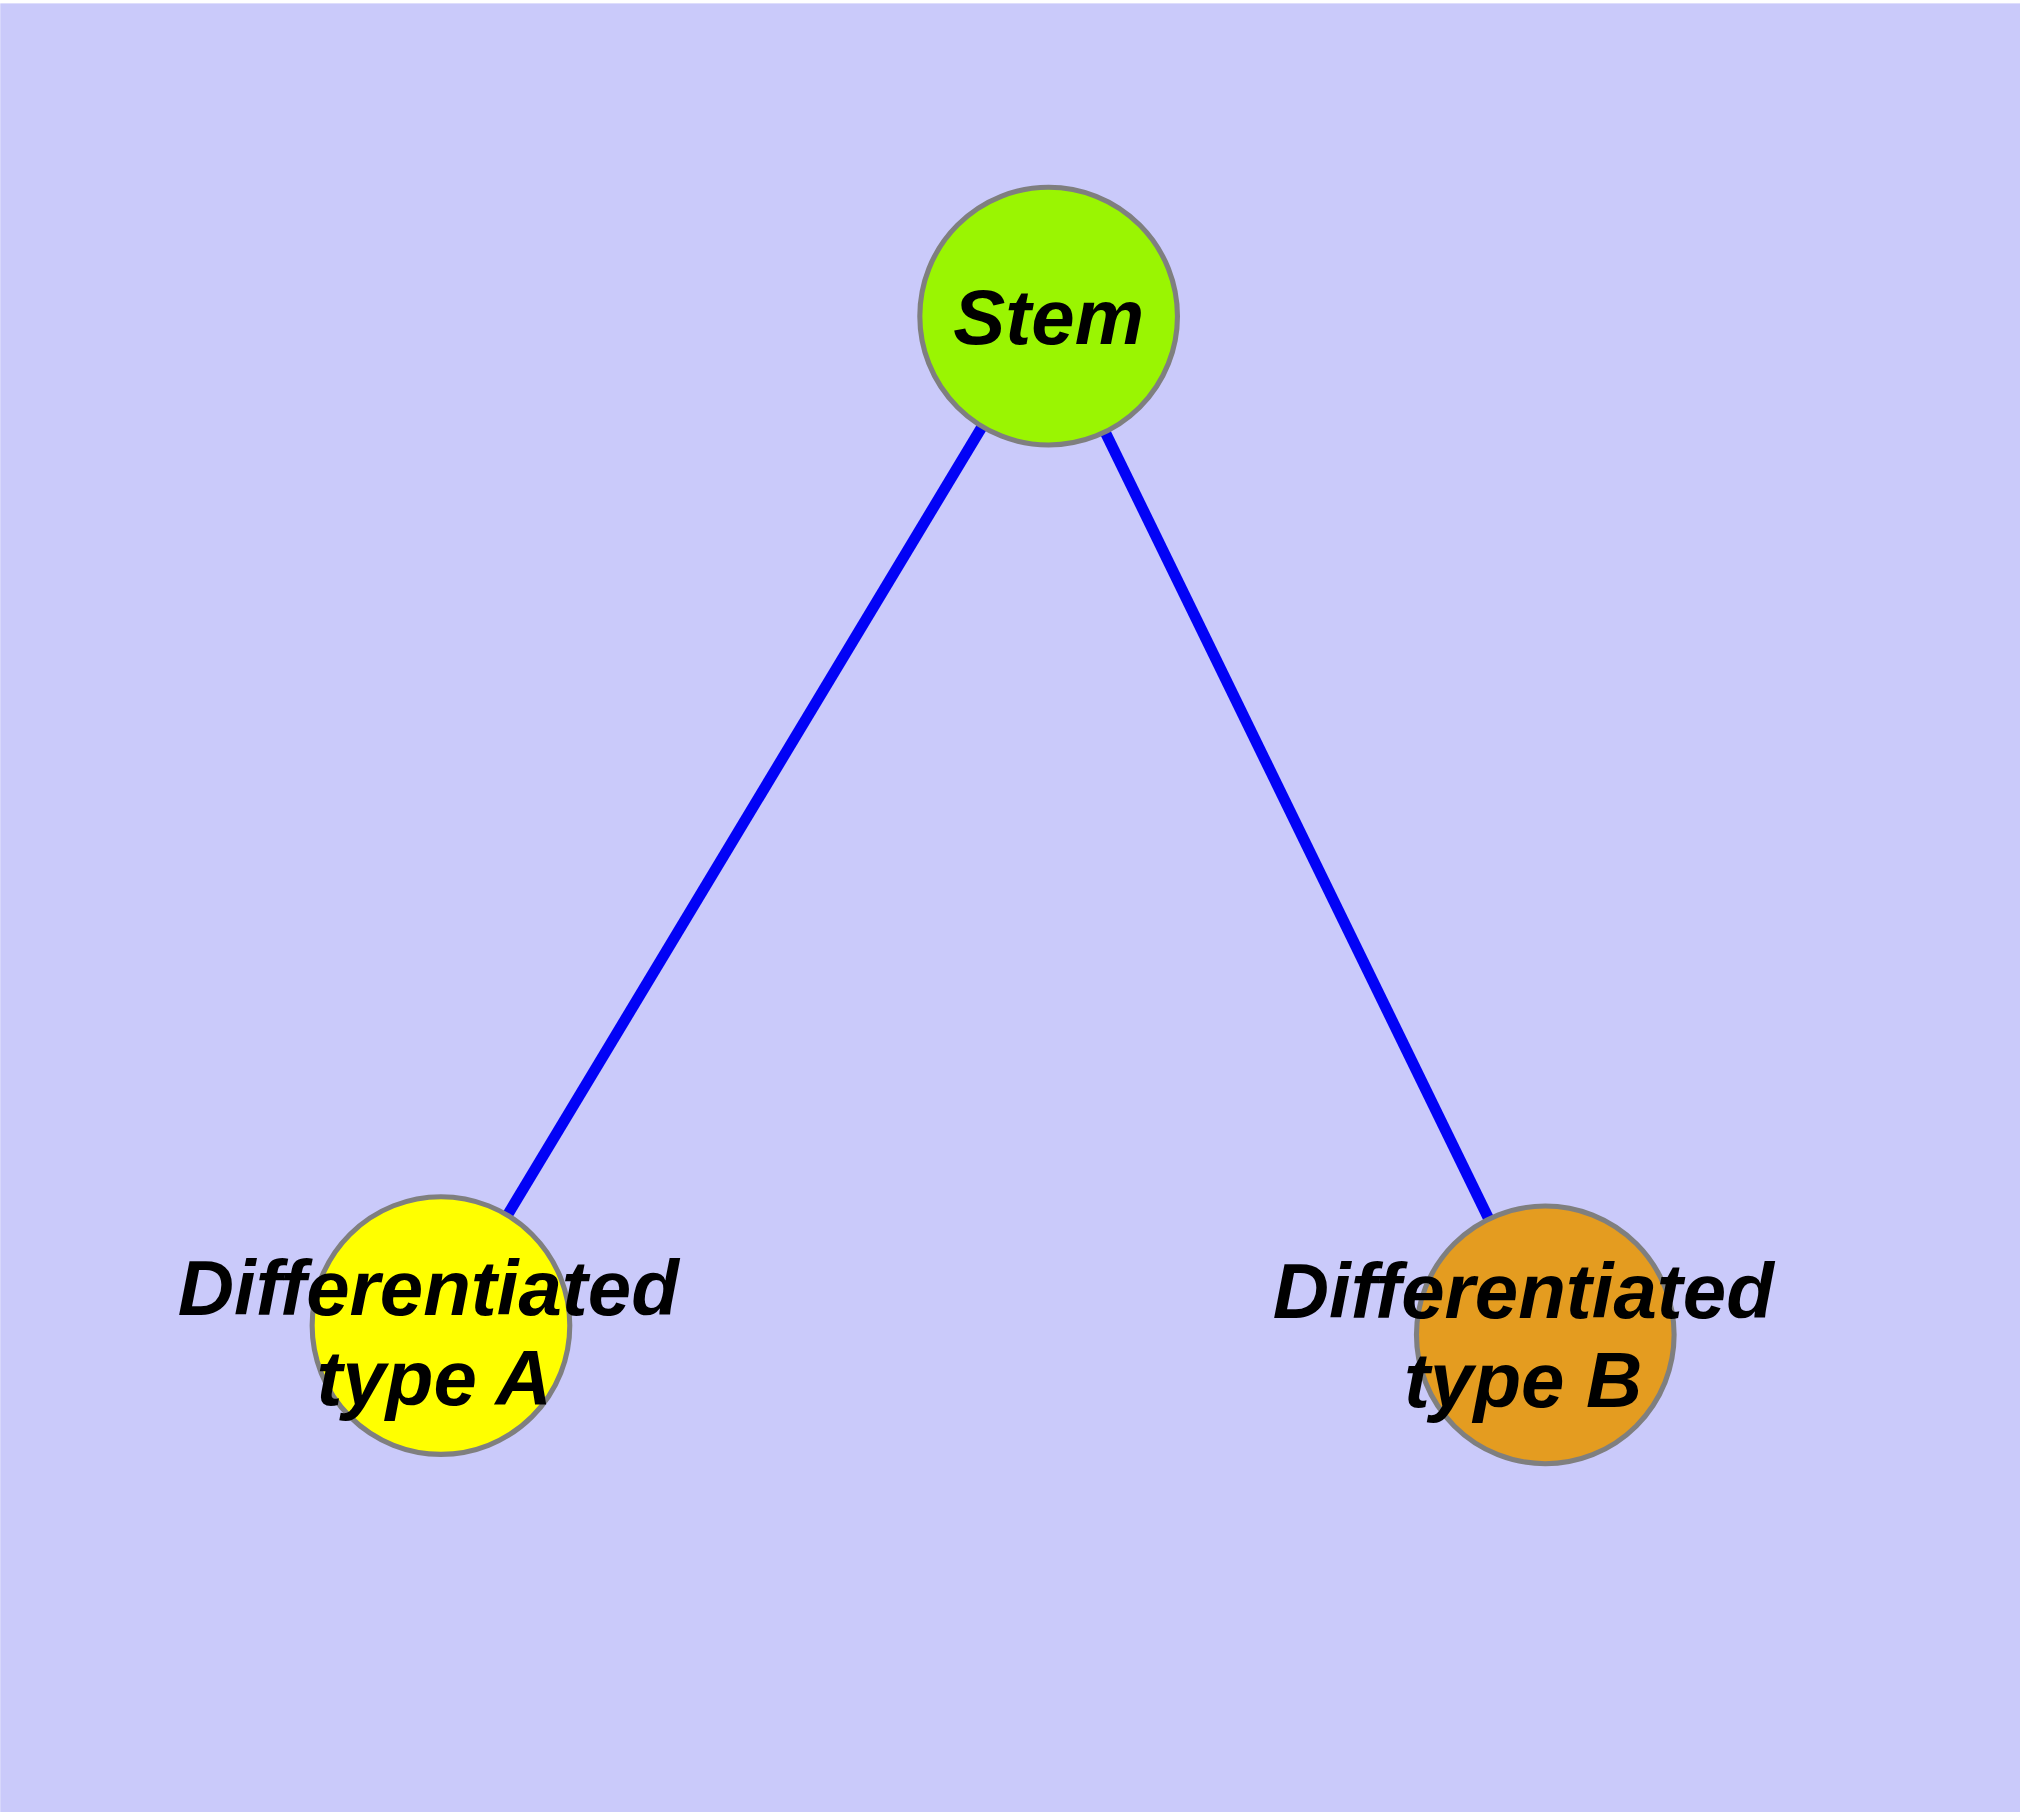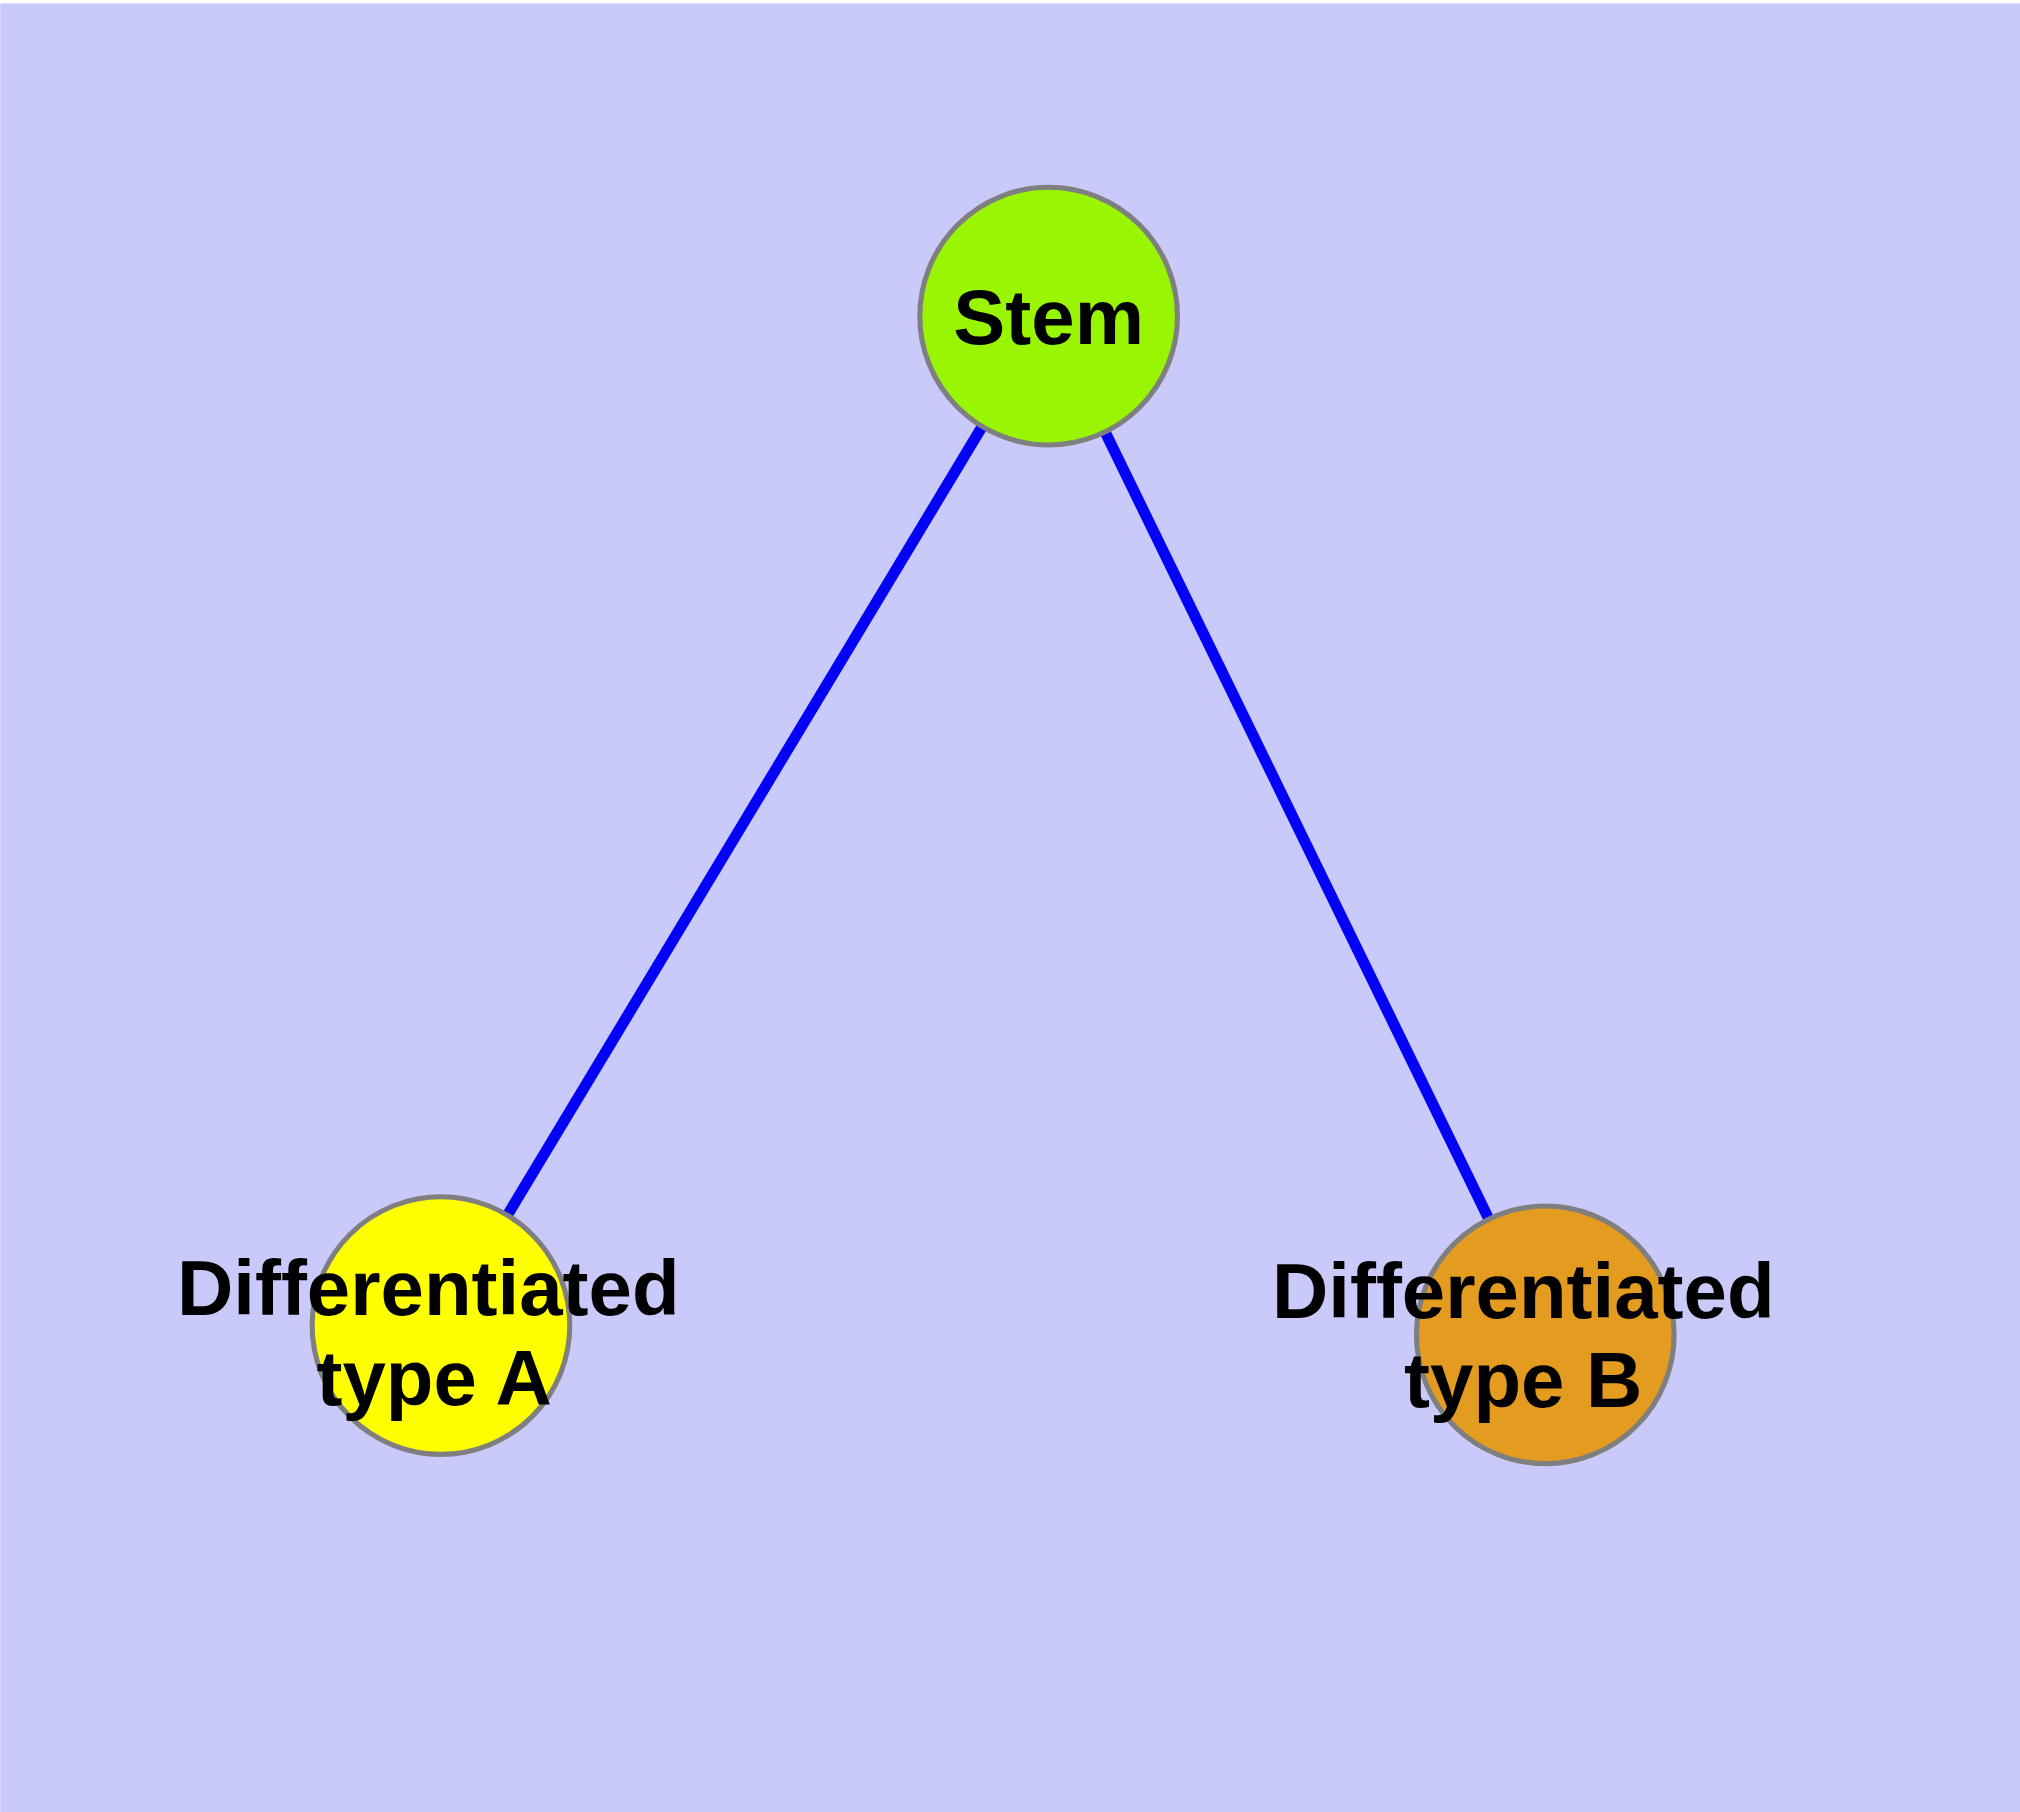--- a/index.html
+++ b/index.html
@@ -5,20 +5,21 @@
   html, body {
     margin: 0;
     padding: 0;
     background: #ffffff;
   }
   .stage {
     position: relative;
     width: 1867px;
     height: 1812px;
     background: #ffffff;
+    font-style: italic;
   }
   svg.diagram {
     display: block;
     width: 2021px;
     height: 1812px;
   }
   .node-label {
     font-family: "Liberation Sans", "DejaVu Sans", sans-serif;
     font-weight: bold;
     font-size: 92px;

